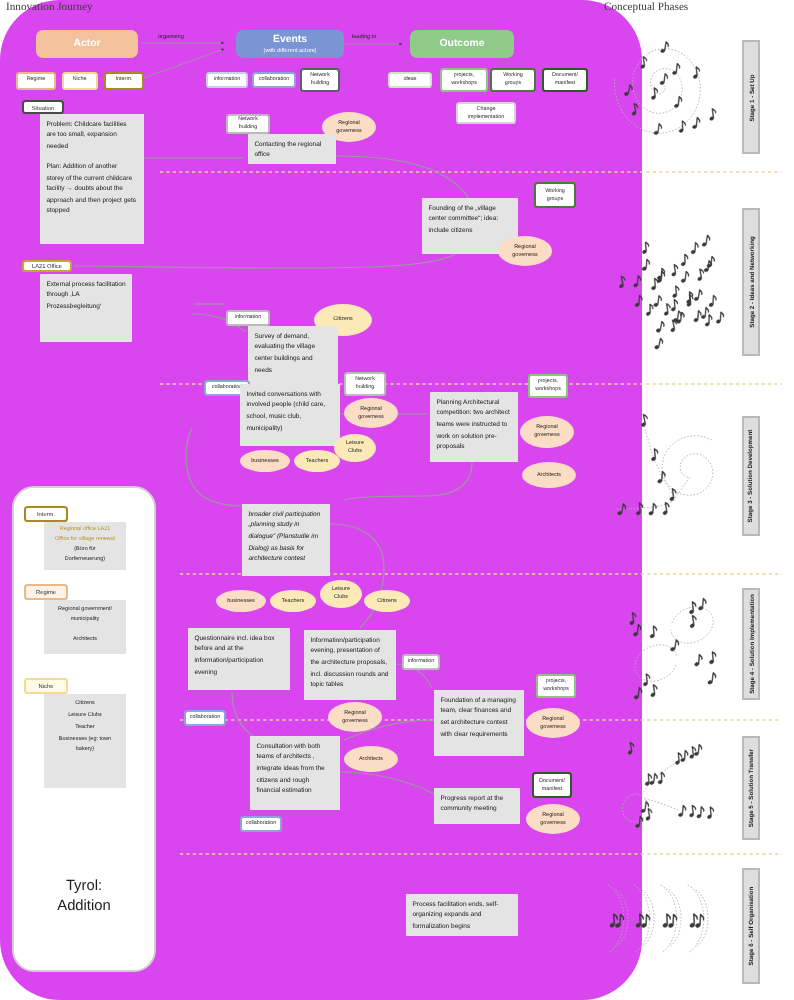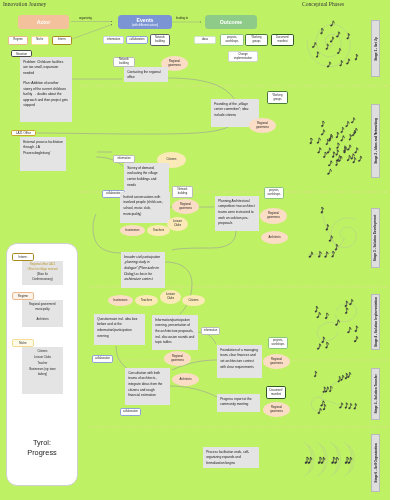--- a/index.html
+++ b/index.html
@@ -1,17 +1,17 @@
 <!DOCTYPE html>
 <html><head>
 <meta charset="utf-8">
 <style>
 html,body{margin:0;padding:0;width:397px;height:500px;background:#fff;overflow:hidden;}
 *{box-sizing:border-box;}
-.page{position:relative;width:390px;height:500px;font-family:"Liberation Sans",sans-serif;background:#bef264;}
+.page{position:relative;width:321px;height:500px;font-family:"Liberation Sans",sans-serif;background:#d946ef;border-radius:30px;}
 .abs{position:absolute;}
 .ttl{font-family:"Liberation Serif",serif;font-size:5.6px;color:#3a3a3a;white-space:nowrap;}
 svg.layer{position:absolute;left:0;top:0;width:397px;height:500px;pointer-events:none;overflow:visible;}
 .hdr{border-radius:3.5px;display:flex;flex-direction:column;align-items:center;justify-content:center;color:#fff;text-align:center;}
 .hdr .h1{font-size:5.2px;font-weight:bold;}
 .hdr .h2{font-size:2.85px;margin-top:.2px;}
 .chip{border:.65px solid #bbb;border-radius:1.8px;background:#fff;display:flex;align-items:center;justify-content:center;text-align:center;font-size:2.7px;color:#2a2a2a;line-height:1.35;padding:0 1.2px;}
 .note{background:#e4e4e4;color:#161616;font-size:3.25px;line-height:1.72;padding:2.8px 3.2px;}
 .note.ital{font-style:italic;}
 .tagbox{border:.75px solid #c8a52e;border-radius:1.8px;background:#fff;font-size:2.9px;color:#2a2a2a;display:flex;align-items:center;justify-content:center;}
@@ -272,21 +272,21 @@
     </div>
   <div class="abs lgitems" style="left:22px;top:347px;width:41px;height:47px;line-height:2.1">
     <div>Citizens</div>
     <div>Leisure Clubs</div>
     <div>Teacher</div>
     <div>Businesses (eg: town</div>
     <div>bakery)</div>
   </div>
   <div class="abs loc" style="left:6px;top:438px;width:72px">
     <div>Tyrol:</div>
-    <div>Progress</div>
+    <div>Addition</div>
   </div>
 
   <div class="abs stage" style="left:371px;top:20px;width:9px;height:57px">
       <span>Stage 1 - Set Up</span>
     </div>
   <div class="abs stage" style="left:371px;top:104px;width:9px;height:74px">
       <span>Stage 2 - Ideas and Networking</span>
     </div>
   <div class="abs stage" style="left:371px;top:208px;width:9px;height:60px">
       <span>Stage 3 - Solution Development</span>

